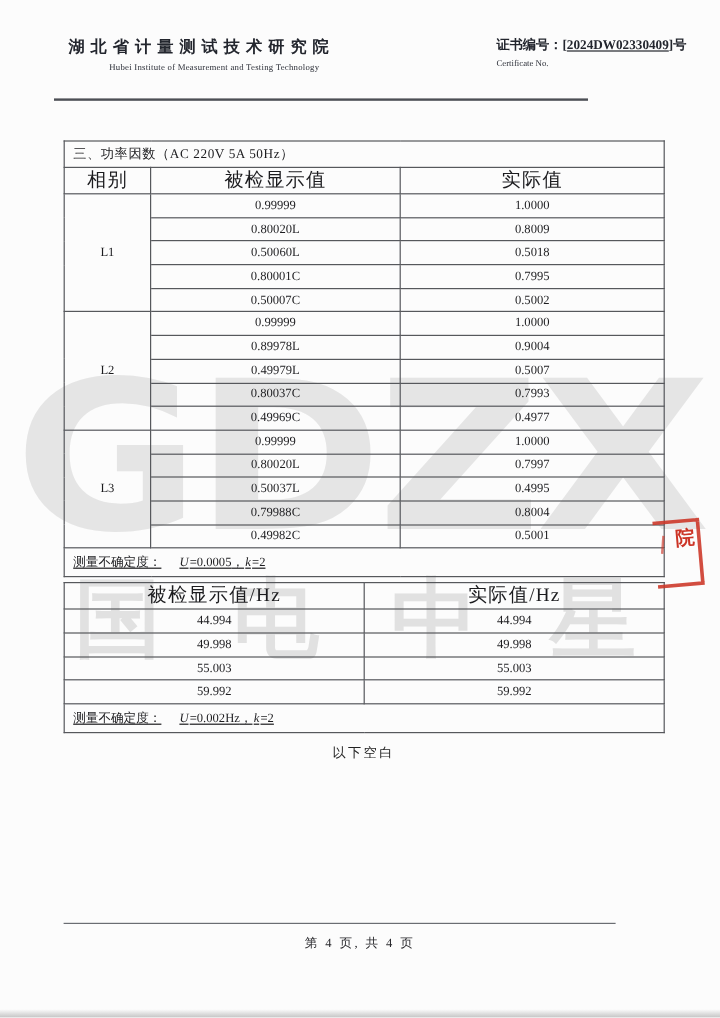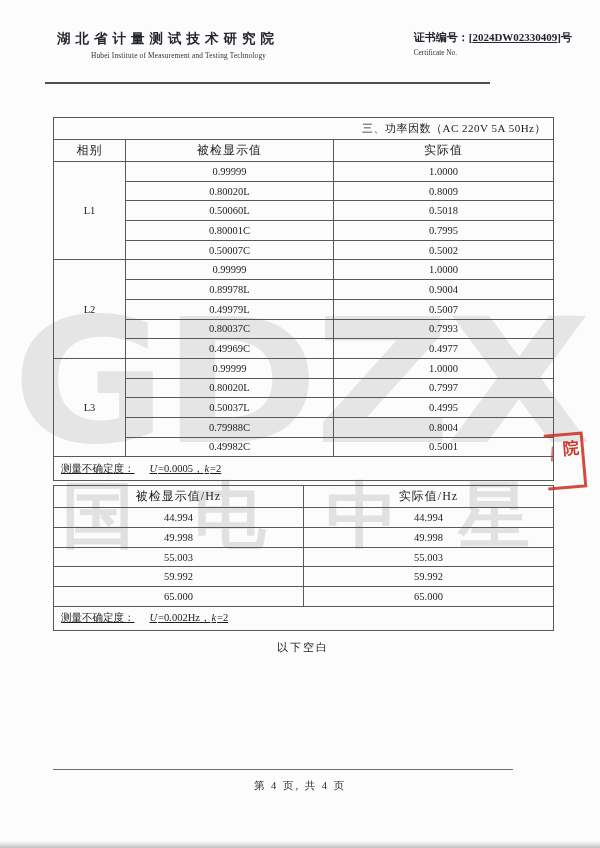--- a/index.html
+++ b/index.html
@@ -26,22 +26,22 @@
   .wm-chars{
     position:absolute;top:476px;left:62px;width:468px;z-index:0;
     display:flex;justify-content:space-between;
     font-family:"DejaVu Sans",sans-serif;font-weight:bold;
     font-size:72px;line-height:1.1;color:#e1e1e1;user-select:none;
   }
   
   .main{position:absolute;top:117px;left:53px;width:500px;z-index:2;}
   table{border-collapse:collapse;width:500px;table-layout:fixed;background:transparent;}
   td{border:1px solid #56585c;text-align:center;font-size:10.5px;padding:0;color:#1c1c1f;overflow:hidden;}
-  .sec-title{text-align:right;padding:3px 7px;font-size:11px;height:15px;letter-spacing:.5px;}
-  .th{height:21px;font-size:12px;letter-spacing:1px;}
+  .sec-title{text-align:left;padding:3px 7px;font-size:11px;height:15px;letter-spacing:.5px;}
+  .th{height:21px;font-size:16px;letter-spacing:1px;}
   tr.data td{height:18.7px;}
   .unc{text-align:left;padding:4px 7px;font-size:10.5px;height:15px;text-decoration:underline;}
   .it{font-style:italic;padding:0 1px;}
   .unc .gap{display:inline-block;width:14px;}
   .freq{margin-top:4px;}
   .blank-note{text-align:center;margin-top:9px;font-size:11px;letter-spacing:2px;color:#222;}
   
   .stamp{
     position:absolute;top:433px;left:546px;width:36px;height:50px;z-index:4;
     border:3px solid rgba(204,52,38,.88);border-left:none;
@@ -189,24 +189,20 @@
             <td>49.998</td>
           </tr>
           <tr class="data">
             <td>55.003</td>
             <td>55.003</td>
           </tr>
           <tr class="data">
             <td>59.992</td>
             <td>59.992</td>
           </tr>
-          <tr class="data">
-            <td>65.000</td>
-            <td>65.000</td>
-          </tr>
           <tr>
             <td class="unc" colspan="2"><span>测量不确定度：</span><span class="gap"></span><span class="it">U</span><span>=0.002Hz</span><span>，</span><span class="it">k</span><span>=2</span></td>
           </tr>
         </tbody>
     </table>
     <div class="blank-note">以下空白</div>
   </div>
 
   <div class="stamp">
     <span class="stamp-char">院</span>

